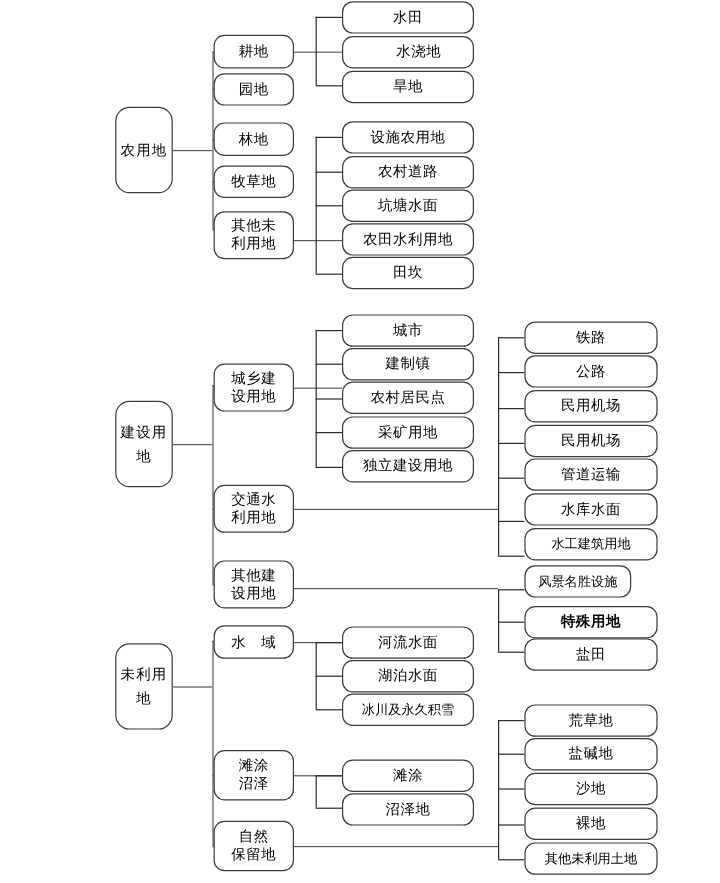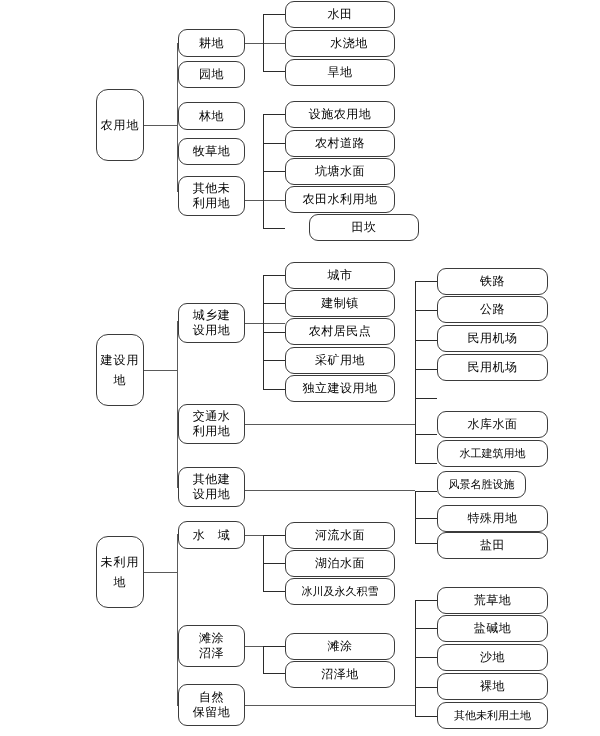--- a/index.html
+++ b/index.html
@@ -91,21 +91,21 @@
   <div class="ln v dark" style="left:263px; top:114px; height:114px;"></div>
   <div class="ln h dark" style="left:263px; top:114px; width:22px;"></div>
   <div class="ln h dark" style="left:263px; top:143px; width:22px;"></div>
   <div class="ln h dark" style="left:263px; top:171px; width:22px;"></div>
   <div class="ln h dark" style="left:263px; top:228px; width:22px;"></div>
 
   <div class="node" style="left:285px; top:101px; width:110px; height:27px;">设施农用地</div>
   <div class="node" style="left:285px; top:130px; width:110px; height:27px;">农村道路</div>
   <div class="node" style="left:285px; top:158px; width:110px; height:27px;">坑塘水面</div>
   <div class="node" style="left:285px; top:186px; width:110px; height:27px;text-align:right;">农田水利用地</div>
-  <div class="node" style="left:285px; top:214px; width:110px; height:27px;margin-left:24px;">田坎</div>
+  <div class="node" style="left:285px; top:214px; width:110px; height:27px;">田坎</div>
 
   <div class="node root" style="left:96px; top:334px; width:48px; height:72px;">建设用地</div>
 
   <div class="ln h" style="left:144px; top:370px; width:33px;"></div>
   <div class="ln v" style="left:177px; top:321px; height:166px;"></div>
 
   <div class="ln h" style="left:177px; top:321px; width:26px;"></div>
   <div class="ln h" style="left:177px; top:424px; width:26px;"></div>
   <div class="ln h" style="left:177px; top:487px; width:26px;"></div>
 
@@ -137,31 +137,32 @@
   <div class="ln h dark" style="left:415px; top:340px; width:22px;"></div>
   <div class="ln h dark" style="left:415px; top:369px; width:22px;"></div>
   <div class="ln h dark" style="left:415px; top:398px; width:22px;"></div>
   <div class="ln h dark" style="left:415px; top:434px; width:22px;"></div>
   <div class="ln h dark" style="left:415px; top:463px; width:22px;"></div>
 
   <div class="node" style="left:437px; top:268px; width:111px; height:27px;text-align:center;">铁路</div>
   <div class="node" style="left:437px; top:296px; width:111px; height:27px;">公路</div>
   <div class="node" style="left:437px; top:325px; width:111px; height:27px;">民用机场</div>
   <div class="node" style="left:437px; top:354px; width:111px; height:27px;">民用机场</div>
+  <div class="node" style="left:437px; top:382px; width:111px; height:27px;">管道运输</div>
   <div class="node" style="left:437px; top:411px; width:111px; height:27px;">水库水面</div>
   <div class="node small" style="left:437px; top:440px; width:111px; height:27px;">水工建筑用地</div>
 
   <div class="ln h" style="left:245px; top:490px; width:170px;"></div>
   <div class="ln v dark" style="left:415px; top:491px; height:52px;"></div>
   <div class="ln h dark" style="left:415px; top:491px; width:22px;"></div>
   <div class="ln h dark" style="left:415px; top:518px; width:22px;"></div>
   <div class="ln h dark" style="left:415px; top:543px; width:22px;"></div>
 
   <div class="node small" style="left:437px; top:455px; width:89px; height:27px;margin-top:16px;">风景名胜设施</div>
-  <div class="node" style="left:437px; top:505px; width:111px; height:27px;">特殊用地</div>
+  <div class="node" style="left:437px; top:505px; width:111px; height:27px;font-weight:bold;">特殊用地</div>
   <div class="node" style="left:437px; top:532px; width:111px; height:27px;">盐田</div>
 
   <div class="node root" style="left:96px; top:536px; width:48px; height:72px;">未利用地</div>
 
   <div class="ln h" style="left:144px; top:572px; width:33px;"></div>
   <div class="ln v" style="left:177px; top:534px; height:171px;"></div>
 
   <div class="ln h" style="left:177px; top:534px; width:26px;"></div>
   <div class="ln h" style="left:177px; top:646px; width:26px;"></div>
   <div class="ln h" style="left:177px; top:705px; width:26px;"></div>

